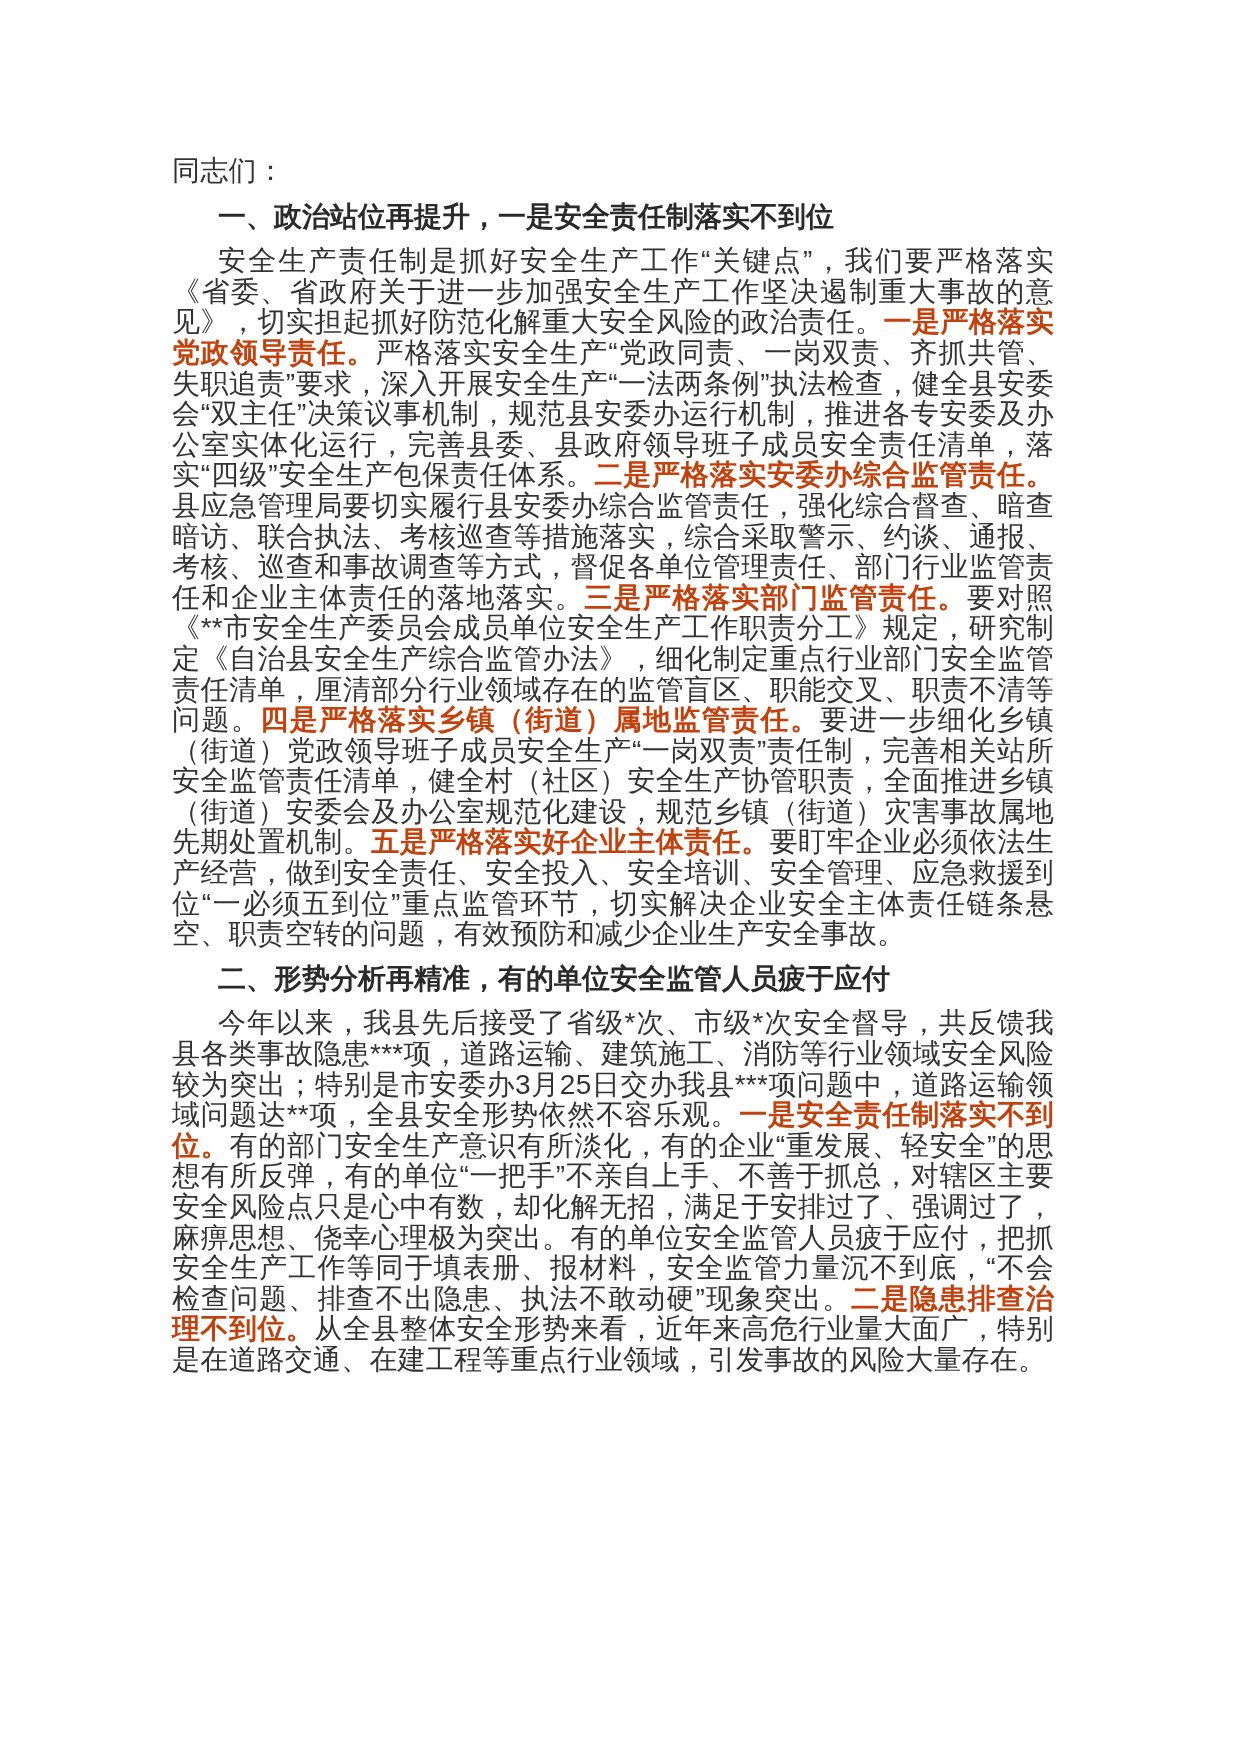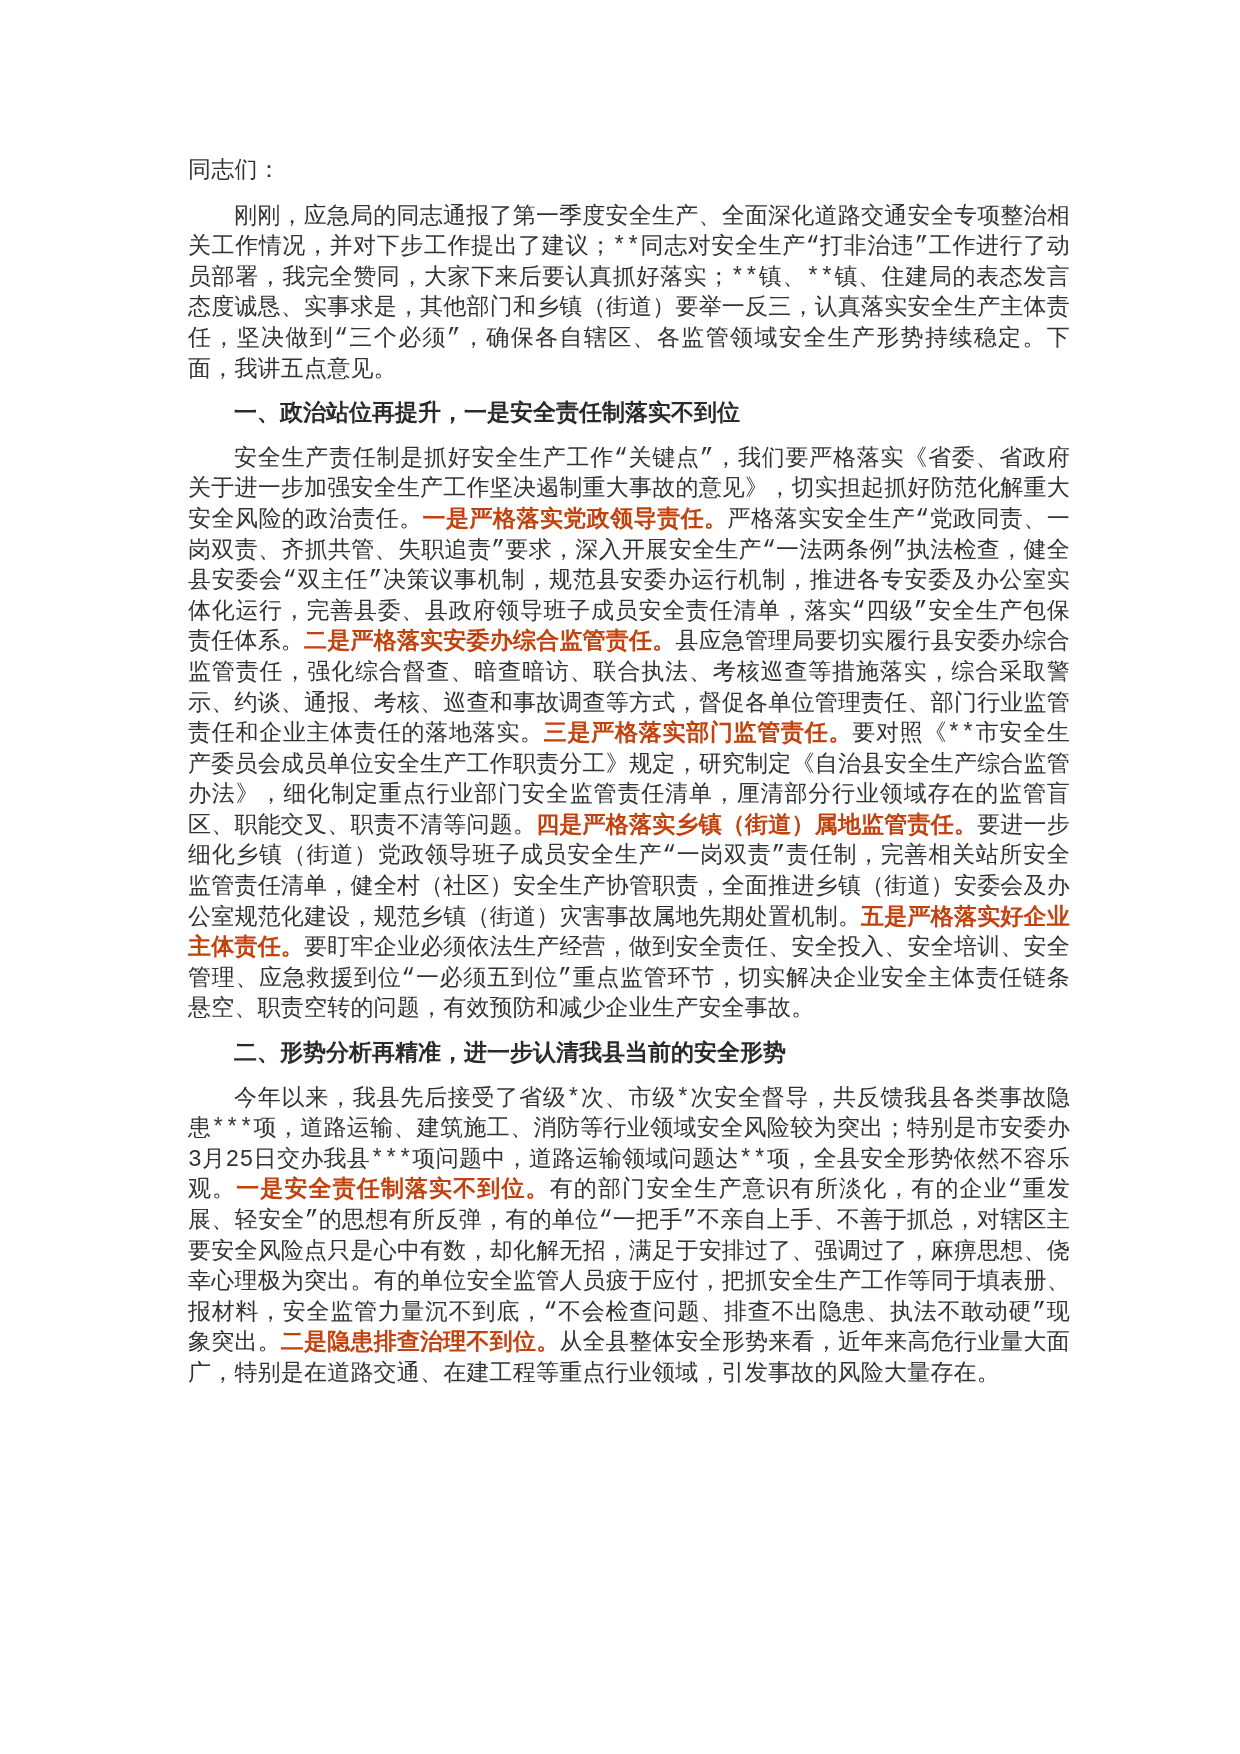--- a/index.html
+++ b/index.html
@@ -1,23 +1,23 @@
 <!DOCTYPE html>
 <html><head>
   <meta charset="utf-8">
   <style>
     html, body { margin: 0; padding: 0; background: #ffffff; }
     body { width: 1240px; height: 1754px; position: relative; overflow: hidden; }
     .page {
       position: absolute;
-      left: 188px;
+      left: 172px;
       top: 156px;
       width: 882px;
-      font-family: Liberation Mono, monospace;
-      font-size: 23px;
+      font-family: Liberation Sans, sans-serif;
+      font-size: 28px;
       color: #333333;
       line-height: 30.6px;
     }
     .p {
       margin: 0;
       text-align: justify;
       text-indent: 46px;
       letter-spacing: 0.2px;
     }
     .salutation { margin: 0 0 15px 0; text-indent: 0; }
@@ -29,22 +29,21 @@
     }
     .gap { margin-bottom: 14px; }
     .b { font-weight: bold; color: #c2410c; }
   </style>
 </head>
 <body>
 
 <div class="page">
   <p class="p salutation">同志们：</p>
 
-  <p class="p gap">刚刚，应急局的同志通报了第一季度安全生产、全面深化道路交通安全专项整治相关工作情况，并对下步工作提出了建议；**同志对安全生产“打非治违”工作进行了动员部署，我完全赞同，大家下来后要认真抓好落实；**镇、**镇、住建局的表态发言态度诚恳、实事求是，其他部门和乡镇（街道）要举一反三，认真落实安全生产主体责任，坚决做到“三个必须”，确保各自辖区、各监管领域安全生产形势持续稳定。下面，我讲五点意见。</p>
 
   <p class="heading">一、政治站位再提升，一是安全责任制落实不到位</p>
 
   <p class="p gap"><span>安全生产责任制是抓好安全生产工作“关键点”，我们要严格落实《省委、省政府关于进一步加强安全生产工作坚决遏制重大事故的意见》，切实担起抓好防范化解重大安全风险的政治责任。</span><span class="b">一是严格落实党政领导责任。</span><span>严格落实安全生产“党政同责、一岗双责、齐抓共管、失职追责”要求，深入开展安全生产“一法两条例”执法检查，健全县安委会“双主任”决策议事机制，规范县安委办运行机制，推进各专安委及办公室实体化运行，完善县委、县政府领导班子成员安全责任清单，落实“四级”安全生产包保责任体系。</span><span class="b">二是严格落实安委办综合监管责任。</span><span>县应急管理局要切实履行县安委办综合监管责任，强化综合督查、暗查暗访、联合执法、考核巡查等措施落实，综合采取警示、约谈、通报、考核、巡查和事故调查等方式，督促各单位管理责任、部门行业监管责任和企业主体责任的落地落实。</span><span class="b">三是严格落实部门监管责任。</span><span>要对照《**市安全生产委员会成员单位安全生产工作职责分工》规定，研究制定《自治县安全生产综合监管办法》，细化制定重点行业部门安全监管责任清单，厘清部分行业领域存在的监管盲区、职能交叉、职责不清等问题。</span><span class="b">四是严格落实乡镇（街道）属地监管责任。</span><span>要进一步细化乡镇（街道）党政领导班子成员安全生产“一岗双责”责任制，完善相关站所安全监管责任清单，健全村（社区）安全生产协管职责，全面推进乡镇（街道）安委会及办公室规范化建设，规范乡镇（街道）灾害事故属地先期处置机制。</span><span class="b">五是严格落实好企业主体责任。</span><span>要盯牢企业必须依法生产经营，做到安全责任、安全投入、安全培训、安全管理、应急救援到位“一必须五到位”重点监管环节，切实解决企业安全主体责任链条悬空、职责空转的问题，有效预防和减少企业生产安全事故。</span></p>
 
-  <p class="heading">二、形势分析再精准，进一步认清我县当前的安全形势</p>
+  <p class="heading">二、形势分析再精准，有的单位安全监管人员疲于应付</p>
 
   <p class="p"><span>今年以来，我县先后接受了省级*次、市级*次安全督导，共反馈我县各类事故隐患***项，道路运输、建筑施工、消防等行业领域安全风险较为突出；特别是市安委办3月25日交办我县***项问题中，道路运输领域问题达**项，全县安全形势依然不容乐观。</span><span class="b">一是安全责任制落实不到位。</span><span>有的部门安全生产意识有所淡化，有的企业“重发展、轻安全”的思想有所反弹，有的单位“一把手”不亲自上手、不善于抓总，对辖区主要安全风险点只是心中有数，却化解无招，满足于安排过了、强调过了，麻痹思想、侥幸心理极为突出。有的单位安全监管人员疲于应付，把抓安全生产工作等同于填表册、报材料，安全监管力量沉不到底，“不会检查问题、排查不出隐患、执法不敢动硬”现象突出。</span><span class="b">二是隐患排查治理不到位。</span><span>从全县整体安全形势来看，近年来高危行业量大面广，特别是在道路交通、在建工程等重点行业领域，引发事故的风险大量存在。</span></p>
 </div>
 
 </body></html>

